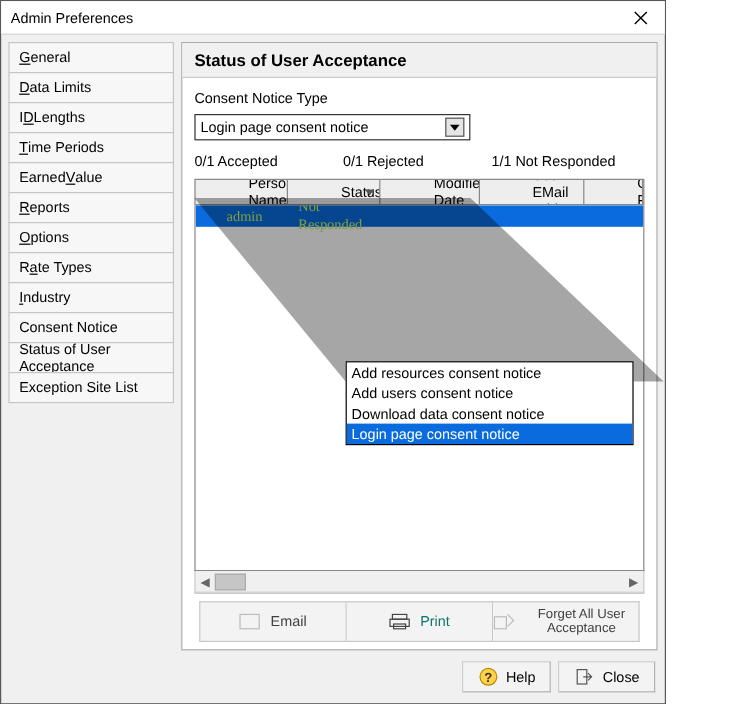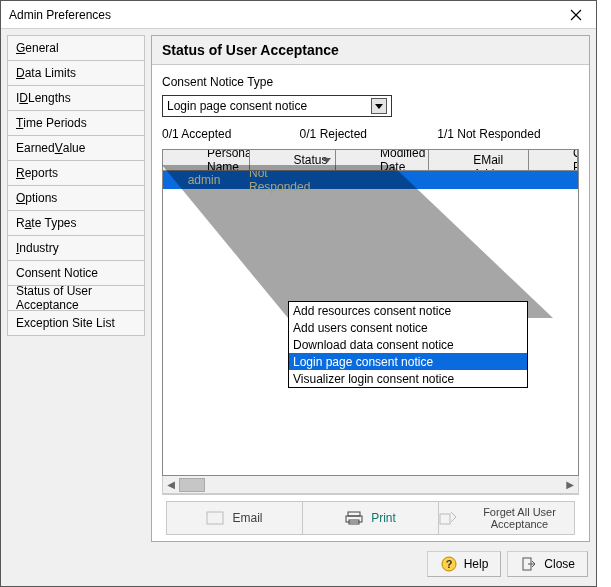--- a/index.html
+++ b/index.html
@@ -1,17 +1,17 @@
 <!DOCTYPE html>
 <html><head>
 <meta charset="utf-8">
 <style>
   * { box-sizing: border-box; }
   html, body { margin: 0; padding: 0; font-family: "Segoe UI", Tahoma, sans-serif; font-size: 12px; color: #000; }
-  .window { width: 597px; height: 587px; border: 1px solid #575757; background: #f0f0f0; display: flex; flex-direction: column; }
+  .window { width: 555px; height: 587px; border: 1px solid #575757; background: #f0f0f0; display: flex; flex-direction: column; }
   .titlebar { height: 28px; background: #fff; display: flex; align-items: center; padding: 0 0 0 8px; border-bottom: 1px solid #d1d1d1;}
   .titlebar-title { flex: 1; font-size: 12px; }
   .titlebar-close { width: 40px; height: 28px; display: flex; align-items: center; justify-content: center; cursor: pointer; }
   .body { flex: 1; display: flex; flex-direction: column; padding: 6px; gap: 6px; }
   .main { flex: 1; display: flex; gap: 6px; min-height: 0; }
   .sidebar { width: 138px; display:flex; flex-direction:column;}
   .sidebar-item { height: 26px; padding: 0 8px; display: flex; align-items: center; border: 1px solid #c5c5c5; background: #f7f7f7; margin-bottom: -1px; cursor: pointer; }
   .sidebar-item .u { text-decoration: underline; }
   .panel { flex: 1; border: 1px solid #aaa; background: #fff; display: flex; flex-direction: column; min-width:0;}
   .panel-title { font-weight: bold; font-size: 14px; padding: 6px 10px; border-bottom: 1px solid #c9c9c9; background:#f0f0f0; }
@@ -21,21 +21,21 @@
   .combo-text { flex:1; overflow:hidden; white-space:nowrap;}
   .combo-btn { width:16px; height:16px; border:1px solid #555; background:#e5e5e5; display:flex; align-items:center; justify-content:center; }
   .tri-down { width:0;height:0;border-left:4px solid transparent;border-right:4px solid transparent;border-top:5px solid #000;}
   .counts { display:flex; margin: 10px 0 8px 0; }
   .counts > div { width: 33%; }
   .table-head { display:flex; border:1px solid #888; background:#eee; height:22px; }
   .th { border-right:1px solid #888; padding:2px 4px; display:flex; align-items:center; position:relative; overflow:hidden;margin-left:40px;}
   .th.sorted::after { content:""; position:absolute; right:4px; top:8px; width:0;height:0;border-left:4px solid transparent;border-right:4px solid transparent;border-top:5px solid #555;}
   .table-body { border:1px solid #888; border-top:none; flex:1; background:#fff; overflow:hidden;}
   .tr { display:flex; height:18px; align-items:center;}
-  .tr.selected { background:#0a6bde; color:#fef9c3; }
+  .tr.selected { background:#0a6bde; color:#bef264;font-family:Liberation Serif, serif; }
   .td { padding:0 4px; overflow:hidden;}
   .col-pn { width:82px;} .col-st{width:82px;} .col-md{width:95px;} .col-em{width:108px;} .col-op{flex:1;}
   .shadow { position:absolute; pointer-events:none; }
   .dropdown { position:absolute; border:1px solid #000; background:#fff; z-index:5; width:240px;}
   .dd-item { padding:1px 4px; height:17px; display:flex; align-items:center; cursor:pointer;}
   .dd-item.hl { background:#0a6bde; color:#fff; }
   .hscroll { height:18px; border:1px solid #ccc; border-top:none; background:#f0f0f0; display:flex; align-items:center;}
   .scroll-arrow { width:16px; display:flex; align-items:center; justify-content:center; color:#666; font-size:10px;}
   .scroll-thumb { width:26px; height:14px; background:#c6c6c6; border:1px solid #aaa;}
   .panel-actions { display:flex; border-top:1px solid #ccc; padding:6px 4px 2px 4px;}
@@ -144,21 +144,20 @@
 
           <svg class="shadow" style="left:10px; top:100px;" width="400" height="160">
             <polygon points="0,0 126,153 391,153 230,0" fill="rgba(0,0,0,0.35)"></polygon>
           </svg>
 
           <div class="dropdown" style="left:136px; top:236px;" id="dropdown">
               <div class="dd-item">Add resources consent notice</div>
               <div class="dd-item">Add users consent notice</div>
               <div class="dd-item">Download data consent notice</div>
               <div class="dd-item hl">Login page consent notice</div>
-              <div class="dd-item">Visualizer login consent notice</div>
             </div>
         </div>
       </div>
     </div>
     <div class="bottom-bar">
       <div class="btn">
         <span class="bicon">
             <svg width="16" height="16" viewBox="0 0 16 16">
               <circle cx="8" cy="8" r="7" fill="#ffd24a" stroke="#b88a00"></circle>
               <text x="8" y="12" text-anchor="middle" font-size="11" font-weight="bold" fill="#333">?</text>

